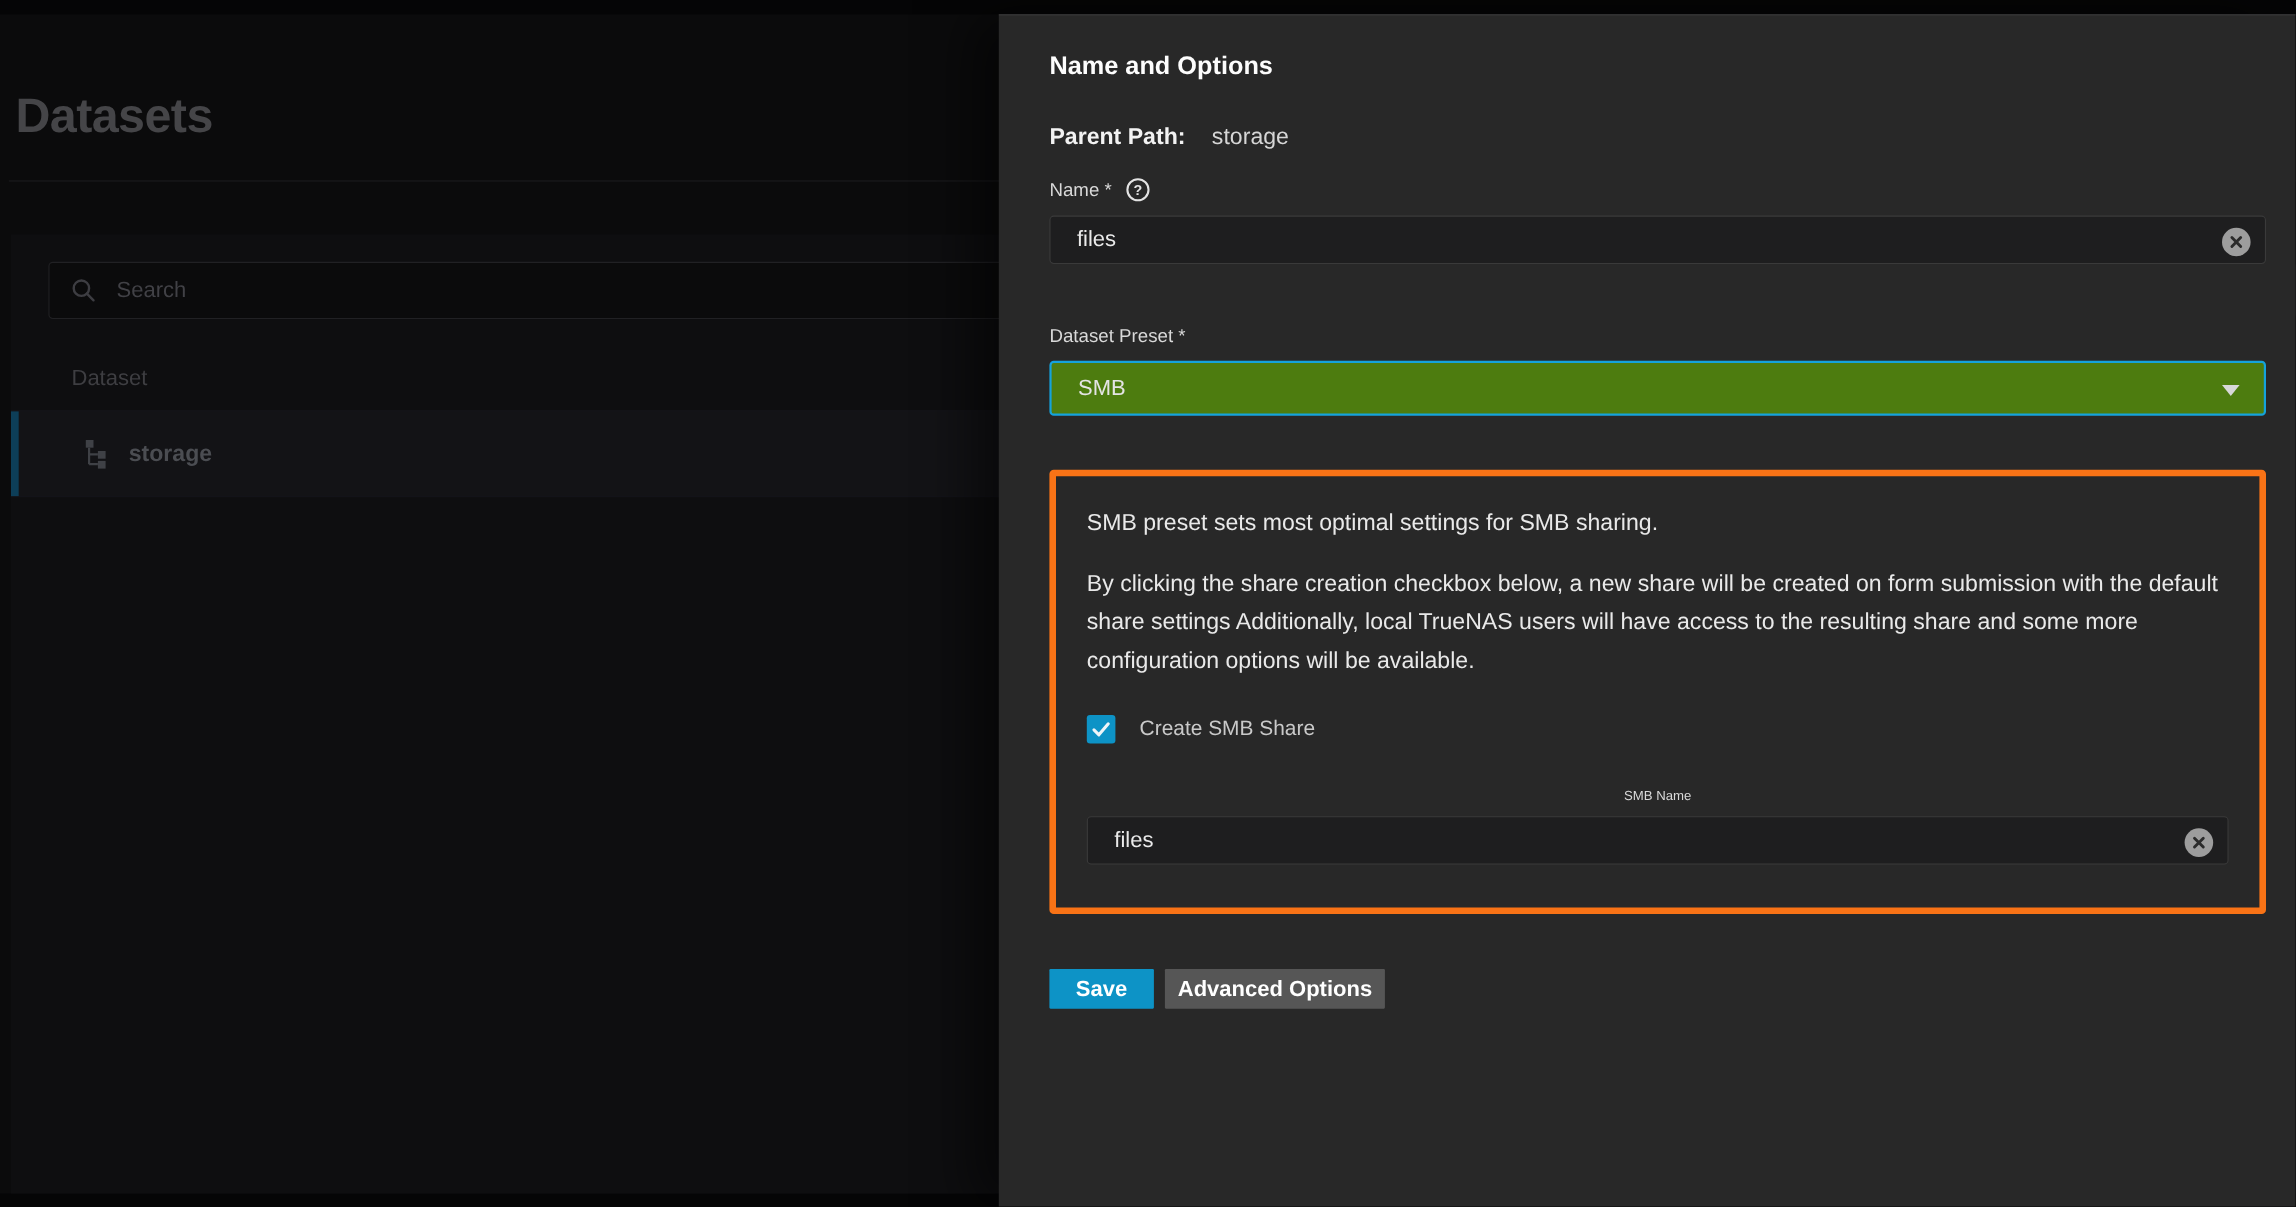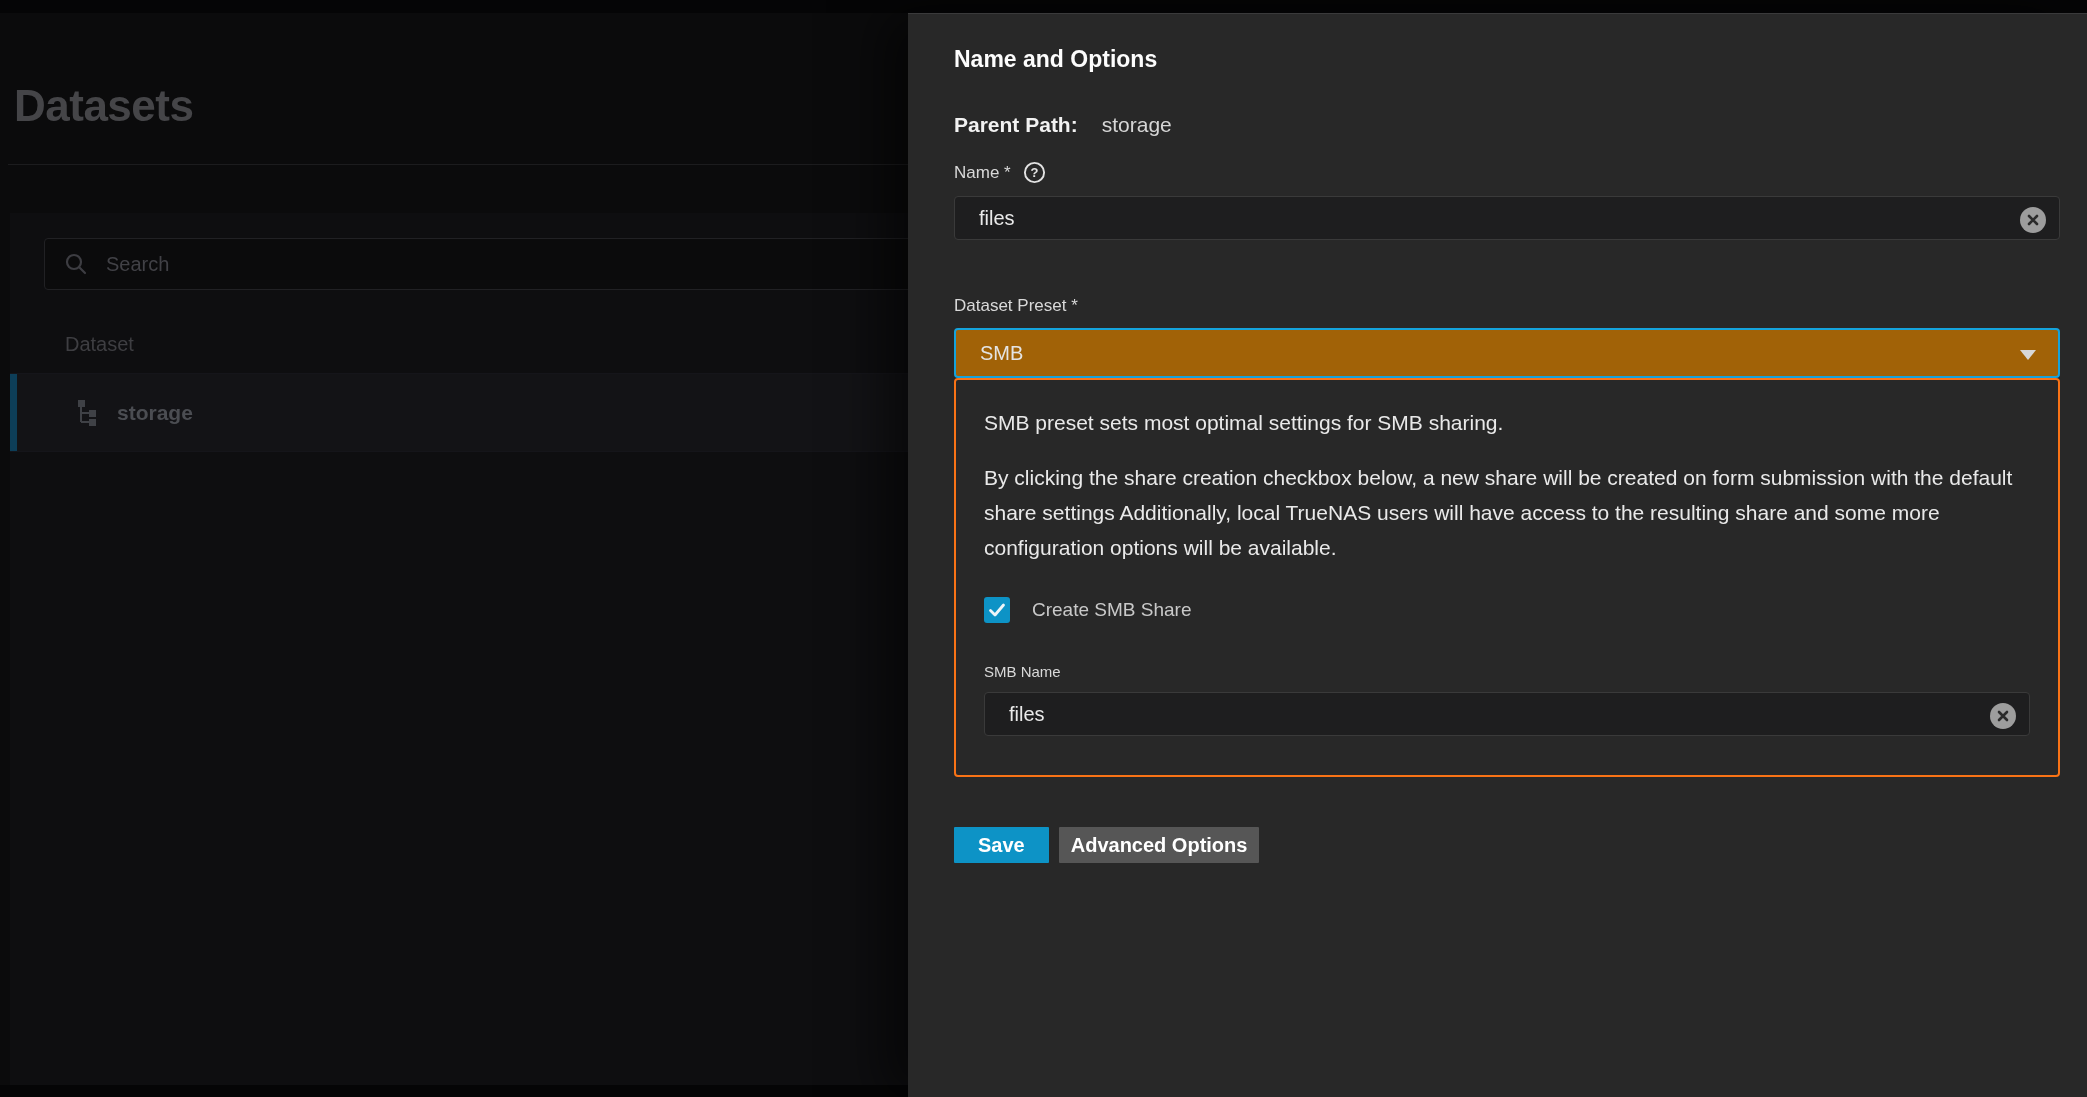--- a/index.html
+++ b/index.html
@@ -57,39 +57,39 @@
   .mt-preset { margin-top:52px; }
 
   .text-input-wrap { position:relative; margin-top:12px; height:48px; }
   .text-input { width:100%; height:44px; background:#1e1e1f; border:1px solid #3a3a3a;
                 border-radius:4px; color:#eaeaea; font-size:20px; padding:0 56px 0 24px;
                 font-family:"Liberation Sans","DejaVu Sans",sans-serif; outline:none; }
   .clear-btn { position:absolute; right:14px; top:11px; width:26px; height:26px; border:none;
                background:#9d9d9d; border-radius:50%; cursor:pointer;
                display:flex; align-items:center; justify-content:center; }
 
-  .select-box { position:relative; margin-top:12px; height:50px; background:#a16207;
+  .select-box { position:relative; margin-top:12px; height:50px; background:#4d7c0f;
                 border:2px solid #15a3dc; border-radius:4px; cursor:pointer;
                 display:flex; align-items:center; padding:0 24px; }
   .select-value { font-size:20px; color:#e4e4e4; }
   .caret { position:absolute; right:22px; top:20px; width:0; height:0;
            border-left:8px solid transparent; border-right:8px solid transparent;
            border-top:10px solid #d8d8d8; }
 
-  .info-box { border:2px solid #f97316; border-radius:4px;
+  .info-box { margin-top:49px; border:6px solid #f97316; border-radius:4px;
               padding:30px 28px 35px 28px; }
   .info-line1 { font-size:21px; color:#e9e9e9; line-height:1.25; }
   .info-line2 { margin-top:24px; font-size:21px; color:#e9e9e9; line-height:35px; max-width:1055px; }
 
   .checkbox-row { margin-top:32px; display:flex; align-items:center; gap:22px; }
   .checkbox { width:26px; height:26px; background:#0d93c6; border-radius:3px; cursor:pointer;
               display:flex; align-items:center; justify-content:center; flex:none; }
   .checkbox-label { font-size:19px; color:#c9c9c9; }
 
-  .smb-label { margin-top:40px; font-size:15px; color:#d9d9d9; }
+  .smb-label { margin-top:40px; font-size:12px; color:#d9d9d9;text-align:center; }
 
   .button-row { margin-top:50px; display:flex; gap:10px; }
   .btn { height:36px; border:none; font-size:20px; font-weight:bold; color:#ffffff;
          cursor:pointer; border-radius:1px; font-family:"Liberation Sans","DejaVu Sans",sans-serif; }
   .btn-save { background:#0d93c6; padding:0 24px; }
   .btn-advanced { background:#565656; padding:0 12px; }
 
   svg { display:block; }
 </style>
 </head>

